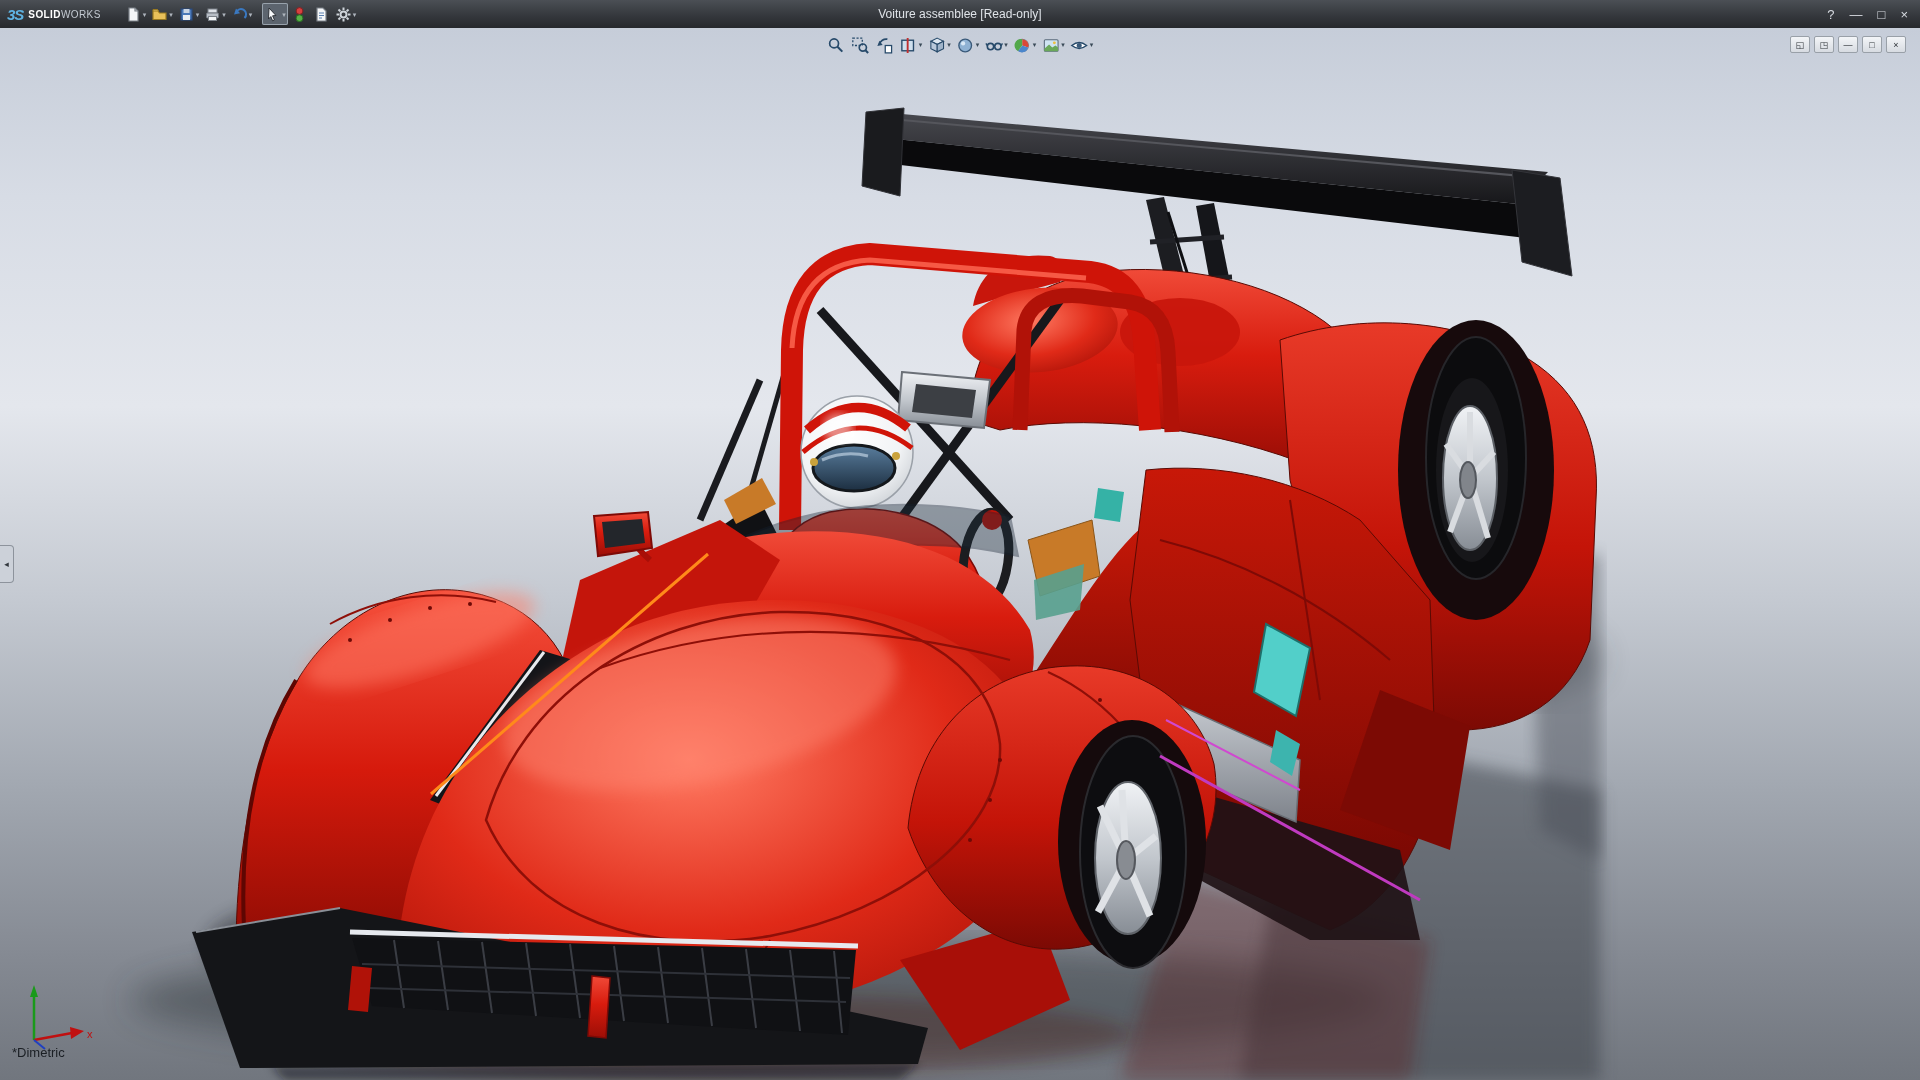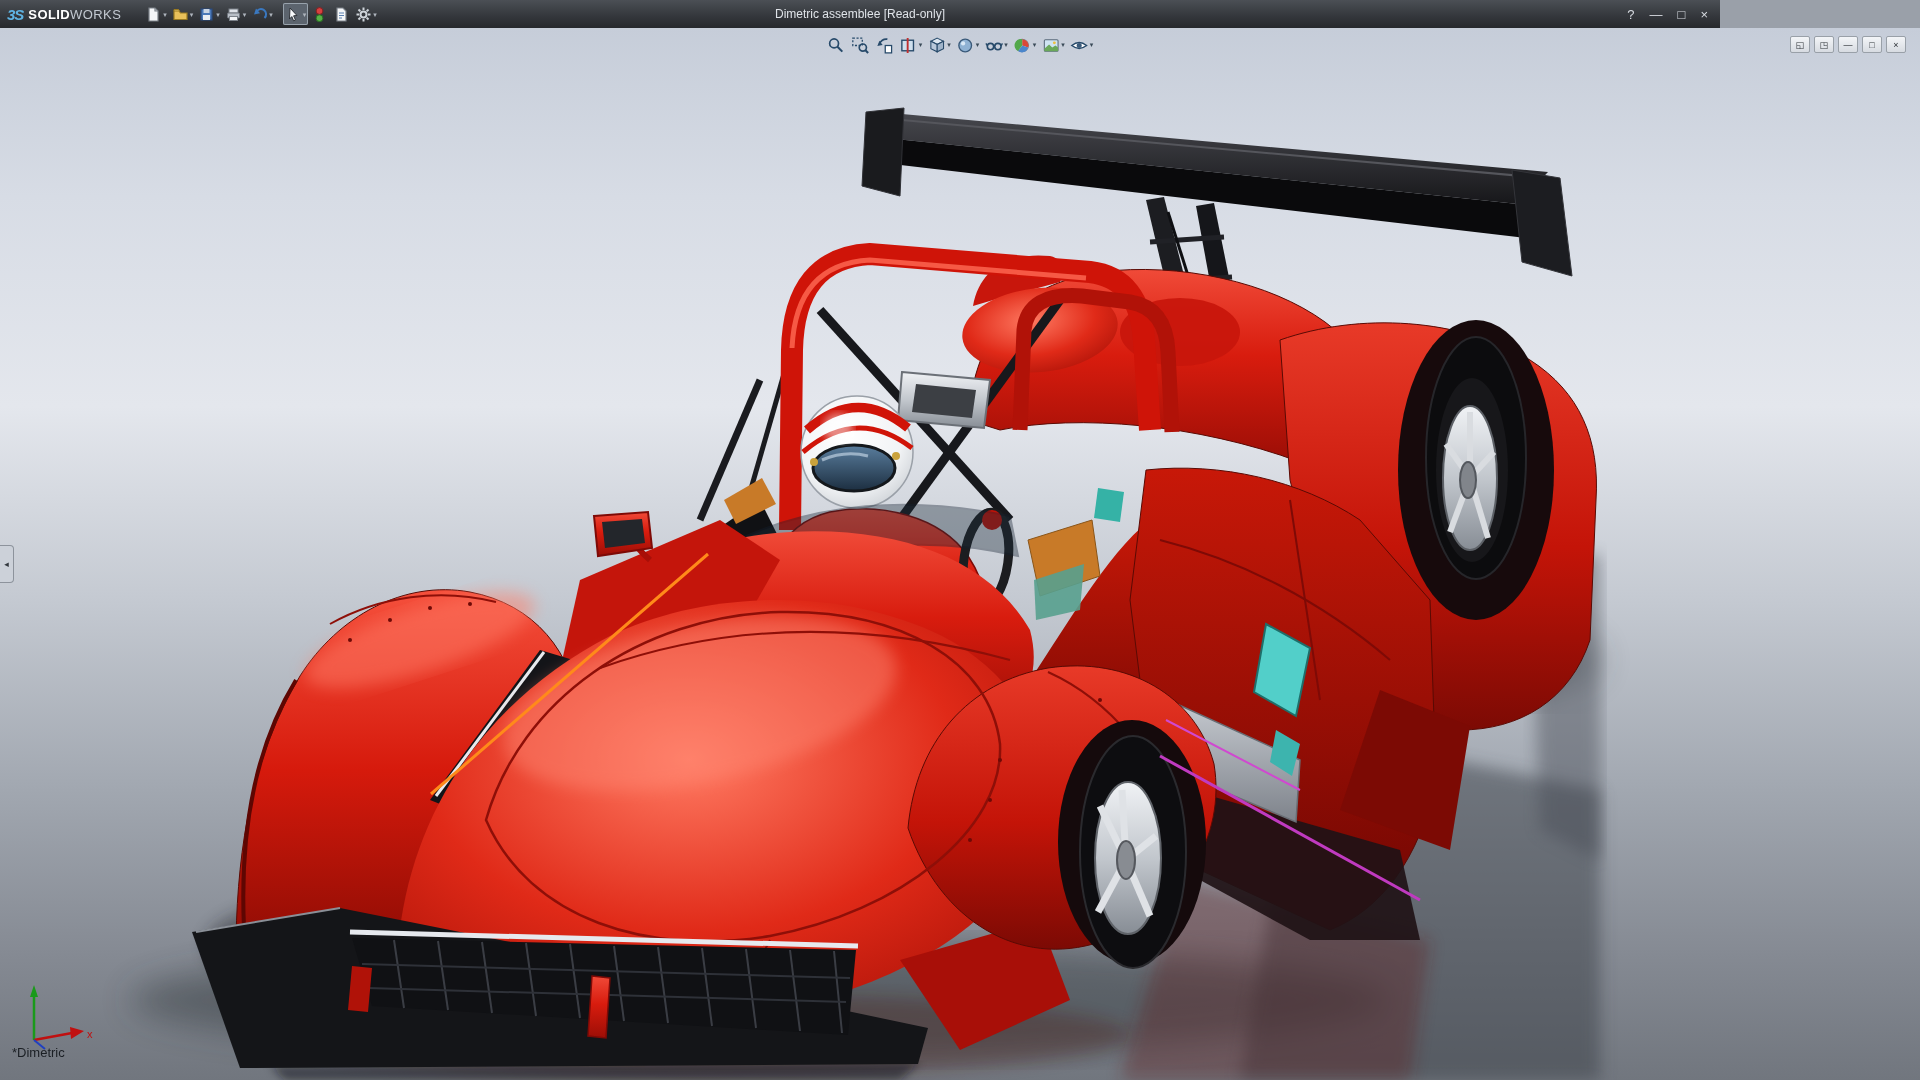--- a/index.html
+++ b/index.html
@@ -1,23 +1,23 @@
 <!DOCTYPE html>
 <html><head>
 <meta charset="utf-8">
 <style>
   html,body{margin:0;padding:0;width:1920px;height:1080px;overflow:hidden;
     font-family:"Liberation Sans",sans-serif;background:#9aa0a9;}
   
-  .titlebar{position:absolute;top:0;left:0;width:1720px;height:28px;z-index:30;
+  .titlebar{position:absolute;top:0;left:0;width:1920px;height:28px;z-index:30;
     background:linear-gradient(#4b4f55,#35383d 55%,#26282c);
     display:flex;align-items:center;color:#e6e9ee;}
   .logo{display:flex;align-items:center;gap:5px;padding:0 8px 0 7px;}
   .logo-mark{font-weight:bold;font-style:italic;font-size:15px;color:#5fb4e4;letter-spacing:-1px;}
-  .brand{font-size:13px;letter-spacing:.4px;}
+  .brand{font-size:10px;letter-spacing:.4px;}
   .brand b{color:#ffffff;} .brand span{color:#c3c9d1;font-weight:normal;}
   .qtoolbar{display:flex;align-items:center;margin-left:14px;gap:1px;}
   .qbtn{display:flex;align-items:center;height:22px;padding:0 2px;border-radius:2px;cursor:default;}
   .qbtn svg{width:17px;height:17px;}
   .qbtn.active{background:#5c646e;box-shadow:inset 0 0 0 1px #98a2ac;}
   .chev{font-size:7px;color:#aeb5bd;margin-left:1px;line-height:1;}
   .sep{width:6px;}
   .win-title{position:absolute;left:0;right:0;text-align:center;font-size:12px;color:#dfe3e8;pointer-events:none;}
   .tb-right{margin-left:auto;display:flex;align-items:center;gap:15px;padding-right:12px;font-size:13px;z-index:2;}
   .tb-right .ctl{color:#d8dce2;cursor:default;}
@@ -363,21 +363,21 @@
             <line x1="3.5" y1="3.5" x2="5.3" y2="5.3"></line>
             <line x1="11.7" y1="11.7" x2="13.5" y2="13.5"></line>
             <line x1="3.5" y1="13.5" x2="5.3" y2="11.7"></line>
             <line x1="11.7" y1="5.3" x2="13.5" y2="3.5"></line>
           </g>
         </svg>
       <span class="chev">▾</span>
     </div>
   </div>
 
-  <div class="win-title">Dimetric assemblee [Read-only]</div>
+  <div class="win-title">Voiture assemblee [Read-only]</div>
 
   <div class="tb-right">
     <span class="ctl">?</span>
     <span class="ctl">—</span>
     <span class="ctl">□</span>
     <span class="ctl">×</span>
   </div>
 </div>
 
 <div class="headsup">

